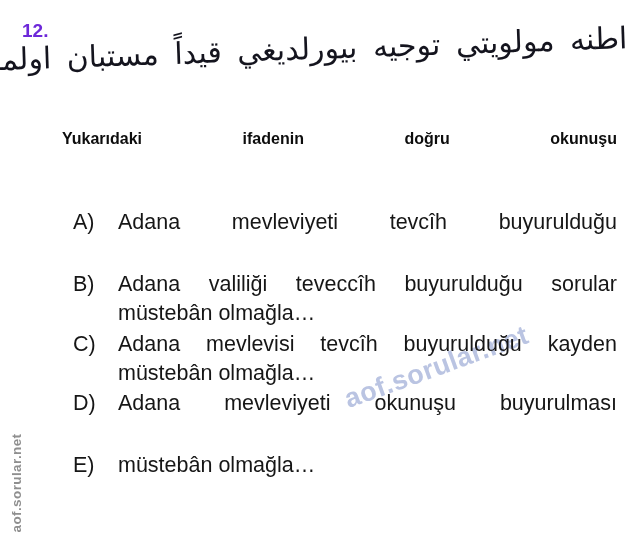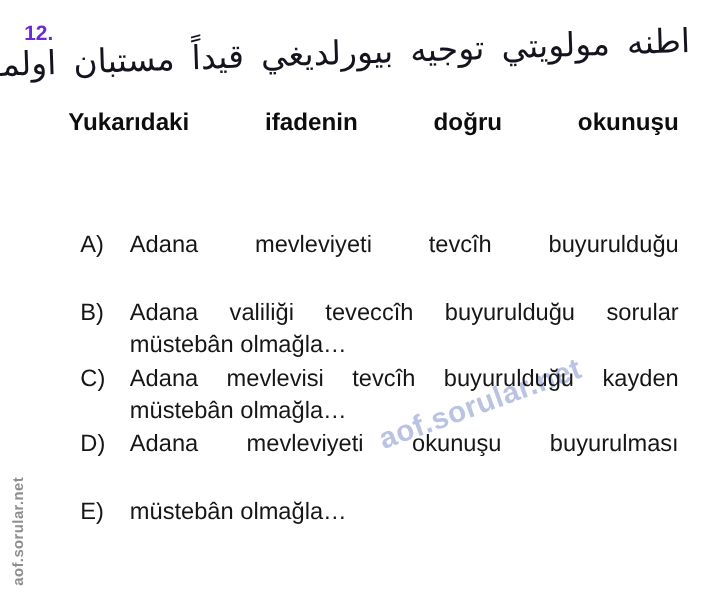--- a/index.html
+++ b/index.html
@@ -32,24 +32,24 @@
     font-size: 30px;
     color: #14141e;
     white-space: nowrap;
     word-spacing: 6px;
     transform: rotate(-2deg);
     z-index: 1;
   }
   .stem {
     position: absolute;
     left: 62px;
-    top: 96px;
+    top: 124px;
     width: 555px;
     font-weight: bold;
-    font-size: 22px;
+    font-size: 16px;
     line-height: 30px;
     color: #0d0d0d;
     z-index: 1;
   }
   .stem .line1 { text-align: justify; text-align-last: justify; }
   .stem .line2 { text-align: left; }
   .option {
     position: absolute;
     left: 73px;
     width: 544px;

